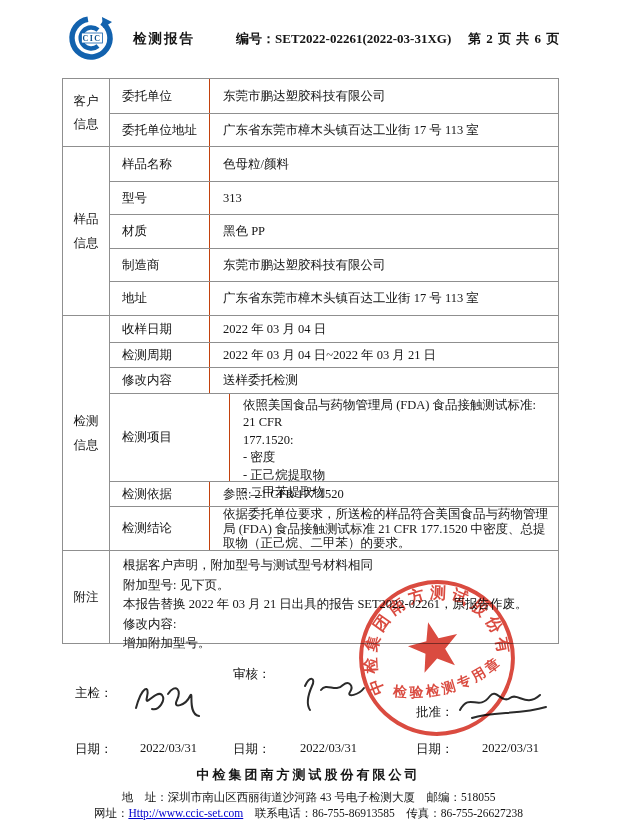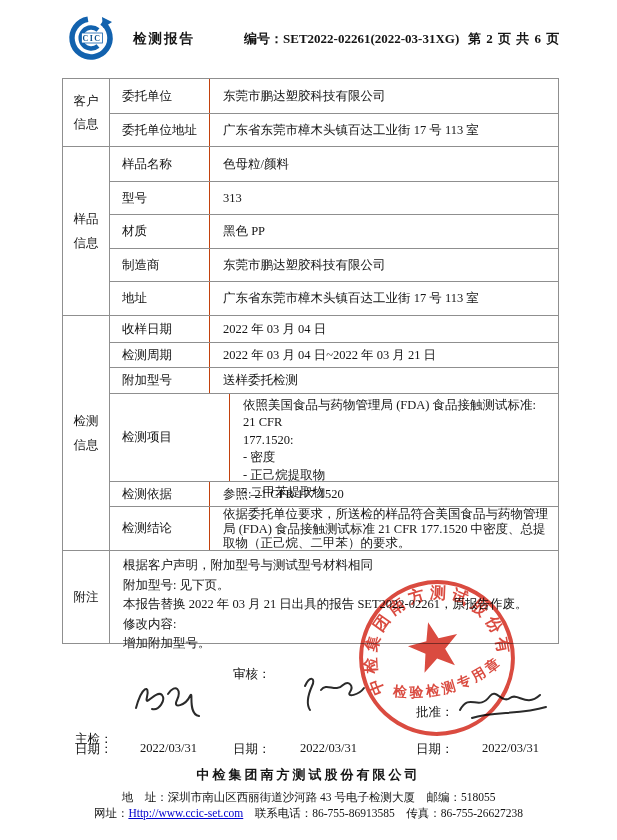--- a/index.html
+++ b/index.html
@@ -6,21 +6,21 @@
   html,body { background:#fff; }
   body {
     width:617px; height:840px; position:relative; overflow:hidden;
     font-family:"Liberation Serif","DejaVu Serif",serif;
     color:#141414;
   }
   .abs { position:absolute; }
 
   
   .hdr-title { left:133px; top:30px; font-size:13.5px; font-weight:bold; letter-spacing:2px; }
-  .hdr-no    { left:244px; top:30px; font-size:13px;   font-weight:bold; }
+  .hdr-no    { left:236px; top:30px; font-size:13px;   font-weight:bold; }
   .hdr-pages { left:468px; top:30px; font-size:13px;   font-weight:bold; letter-spacing:1px; }
 
   
   .tbl {
     left:62px; top:78px; width:497px;
     border:1px solid #8f8f8f;
     font-size:12.5px;
   }
   .section { display:flex; border-top:1px solid #8f8f8f; }
   .section:first-child { border-top:none; }
@@ -138,21 +138,21 @@
       <div class="sec-rows">
         <div class="row" style="height:26px">
           <div class="cell-label">收样日期</div>
           <div class="cell-value">2022 年 03 月 04 日</div>
         </div>
         <div class="row" style="height:25px">
           <div class="cell-label">检测周期</div>
           <div class="cell-value">2022 年 03 月 04 日~2022 年 03 月 21 日</div>
         </div>
         <div class="row" style="height:26px">
-          <div class="cell-label">附加型号</div>
+          <div class="cell-label">修改内容</div>
           <div class="cell-value">送样委托检测</div>
         </div>
         <div class="row" style="height:88px">
           <div class="cell-label">检测项目</div>
           <div class="cell-value multi">
             <div>依照美国食品与药物管理局 (FDA) 食品接触测试标准: 21 CFR</div>
             <div>177.1520:</div>
             <div>- 密度</div>
             <div>- 正己烷提取物</div>
             <div>- 二甲苯提取物</div>
@@ -179,21 +179,21 @@
           <div>附加型号: 见下页。</div>
           <div>本报告替换 2022 年 03 月 21 日出具的报告 SET2022-02261，原报告作废。</div>
           <div>修改内容:</div>
           <div>增加附加型号。</div>
         </div>
       </div>
     </div>
 
   </div>
 
-  <div class="abs sig-label" style="left:75px;  top:731px;">主检：</div>
+  <div class="abs sig-label" style="left:75px;  top:685px;">主检：</div>
   <svg class="abs sig-svg" style="left:126px; top:676px;" width="84" height="46" viewBox="0 0 84 46">
     <path d="M10 32 C16 10 24 8 21 21 C18 33 30 13 36 19 C40 24 33 35 26 33"></path>
     <path d="M42 18 C50 6 56 15 51 24 C46 34 60 29 64 20 C68 13 61 38 73 40"></path>
   </svg>
 
   <div class="abs sig-label" style="left:233px; top:666px;">审核：</div>
   <svg class="abs sig-svg" style="left:293px; top:670px;" width="80" height="46" viewBox="0 0 80 46">
     <path d="M12 16 C17 5 23 8 19 16 C15 25 13 34 17 40"></path>
     <path d="M28 20 C34 12 42 23 50 15 C56 10 61 16 57 22 C53 28 66 25 71 18"></path>
   </svg>

